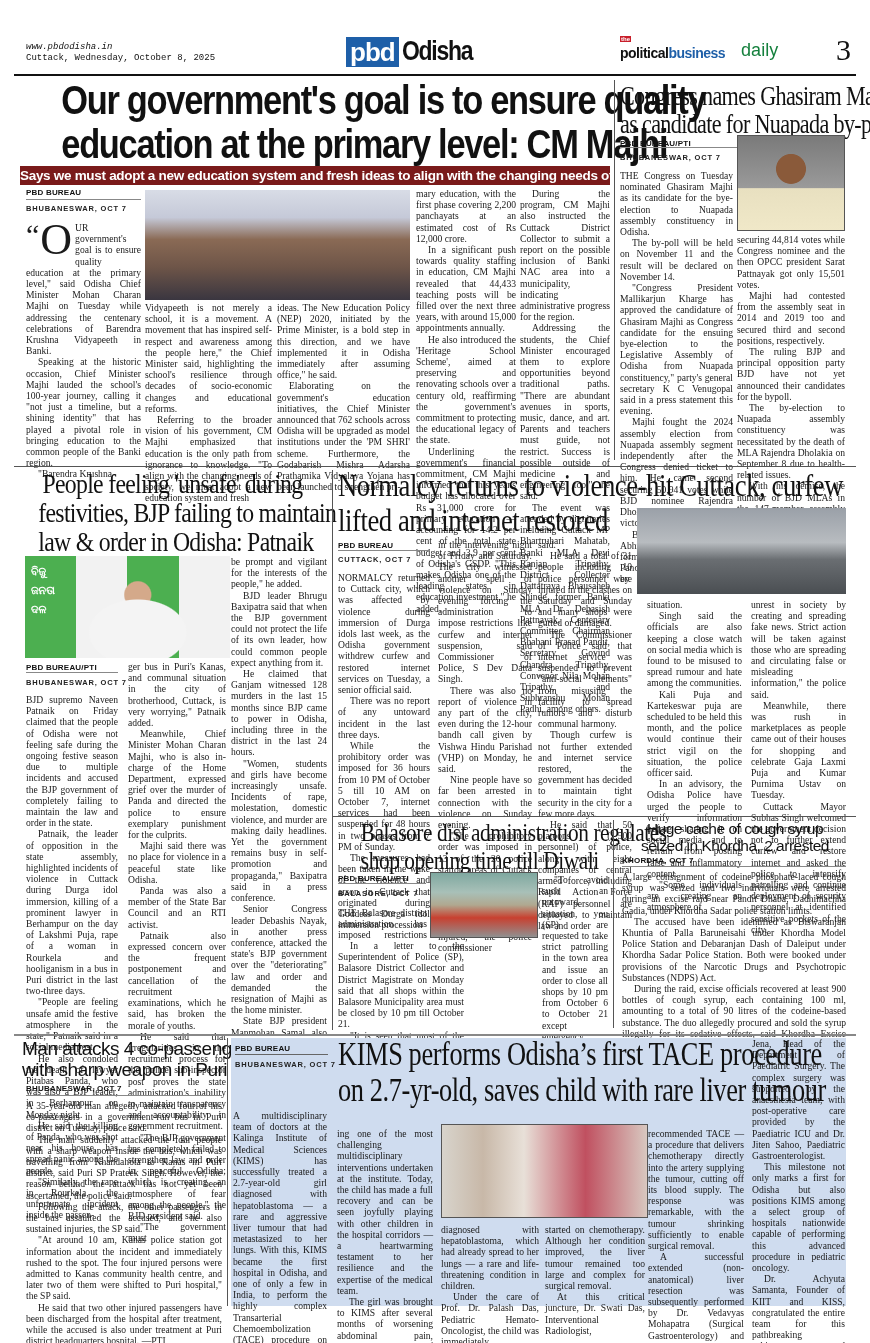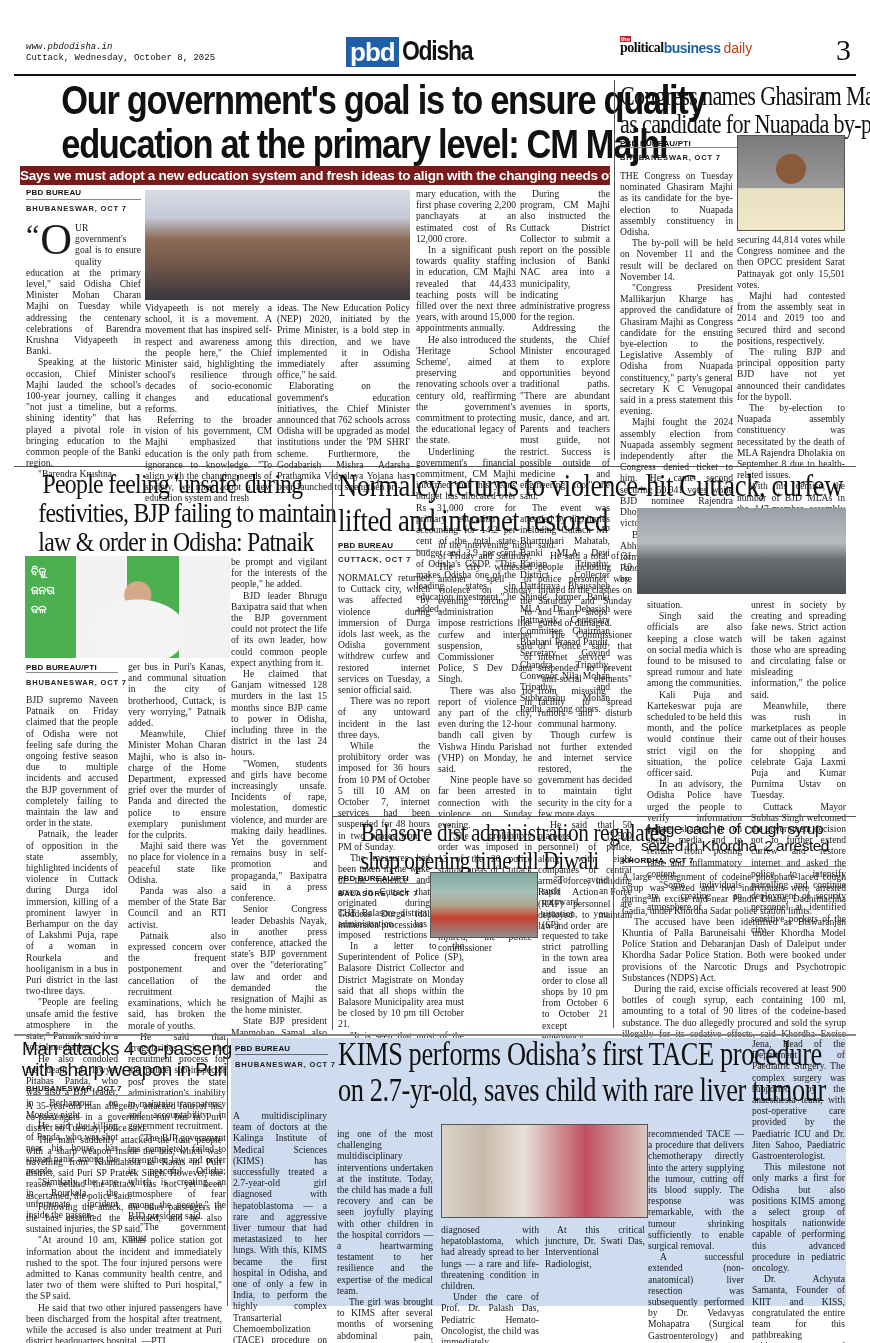--- a/index.html
+++ b/index.html
@@ -15,23 +15,23 @@
 .vrule{border-left:1px solid #555}
 .photo{background:#888;overflow:hidden}
 
 #mast-left{left:26px;top:42px;font-size:9px;line-height:11px;font-family:Liberation Mono, monospace}
 #mast-left .url{font-style:italic}
 #logo{left:346px;top:36px;display:flex;align-items:center}
 #logo .pbd{background:#1e5fa8;color:#fff;font-family:"Liberation Sans",sans-serif;font-weight:bold;font-size:26px;line-height:30px;padding:0 4px;letter-spacing:-1px}
 #logo .od{font-family:"Liberation Sans",sans-serif;font-weight:bold;font-size:27px;margin-left:3px;letter-spacing:-1.5px;transform:scaleX(0.85);transform-origin:left}
 #brand{left:620px;top:40px;display:flex;align-items:flex-end}
 #brand .the{position:absolute;left:0;top:-4px;background:#c81e2a;color:#fff;font-size:6px;font-family:"Liberation Sans",sans-serif;font-weight:bold;padding:0 1px}
-#brand .pol{font-family:Liberation Serif, serif;font-weight:bold;font-size:14px;color:#111;letter-spacing:-0.5px}
+#brand .pol{font-family:Liberation Sans, sans-serif;font-weight:bold;font-size:14px;color:#111;letter-spacing:-0.5px}
 #brand .bus{font-family:"Liberation Sans",sans-serif;font-weight:bold;font-size:14px;color:#1e5fa8;letter-spacing:-0.5px}
-#brand .dai{font-family:"Liberation Sans",sans-serif;font-size:14px;color:#c2410c;margin-left:3px}
+#brand .dai{font-family:"Liberation Sans",sans-serif;font-size:18px;color:#15803d;margin-left:16px}
 #pagenum{left:836px;top:34px;font-size:30px;font-family:"Liberation Serif",serif;line-height:32px}
 #toprule{left:14px;top:74px;width:842px;border-top:2px solid #111}
 
 #lead-head{left:20px;top:78px;width:590px;text-align:center;font-family:"Liberation Sans",sans-serif;font-weight:bold;font-size:40px;line-height:44px;letter-spacing:-1.5px;transform:scaleX(0.86);transform-origin:center top}
 #lead-head span{display:block;white-space:nowrap}
 #lead-deck{left:20px;top:166px;width:590px;height:19px;background:#7a1a1a;color:#fff;font-family:"Liberation Sans",sans-serif;font-weight:bold;font-size:13.5px;line-height:19px;text-align:center;white-space:nowrap;overflow:hidden;letter-spacing:-0.3px}
 .dropcap{float:left;font-size:44px;line-height:36px;margin:0 3px 0 0;font-family:"Liberation Serif",serif}
 .dropquote{float:left;font-size:30px;line-height:26px;margin-right:1px;font-family:"Liberation Serif",serif}
 .photo-edu{background:linear-gradient(180deg,#d8dce6 0%,#c5c9d8 25%,#8a6a55 45%,#6e5548 70%,#3a3640 100%)}
 .photo-ghasi{background:radial-gradient(circle at 50% 35%,#8a5a3a 0 18%,transparent 19%),linear-gradient(180deg,#7a7a7a 0%,#9a9a9a 55%,#e8e0c0 56%,#f0e8c8 100%)}
@@ -280,20 +280,21 @@
 </div>
 <div class="abs body-text" style="left:337px;top:1128px;width:96px">
   <p class="noind">ing one of the most challenging multidisciplinary interventions undertaken at the institute. Today, the child has made a full recovery and can be seen joyfully playing with other children in the hospital corridors — a heartwarming testament to her resilience and the expertise of the medical team.</p>
   <p>The girl was brought to KIMS after several months of worsening abdominal pain, swelling, and loss of appetite, despite multiple consultations across the state. Following extensive investigations, she was</p>
 </div>
 <div class="abs body-text" style="left:441px;top:1224px;width:98px">
   <p class="noind">diagnosed with hepatoblastoma, which had already spread to her lungs — a rare and life-threatening condition in children.</p>
   <p>Under the care of Prof. Dr. Palash Das, Pediatric Hemato-Oncologist, the child was immediately</p>
 </div>
 <div class="abs body-text" style="left:545px;top:1224px;width:100px">
+  <p class="noind">started on chemotherapy. Although her condition improved, the liver tumour remained too large and complex for surgical removal.</p>
   <p>At this critical juncture, Dr. Swati Das, Interventional Radiologist,</p>
 </div>
 <div class="abs body-text" style="left:648px;top:1128px;width:96px">
   <p class="noind">recommended TACE — a procedure that delivers chemotherapy directly into the artery supplying the tumour, cutting off its blood supply. The response was remarkable, with the tumour shrinking sufficiently to enable surgical removal.</p>
   <p>A successful extended (non-anatomical) liver resection was subsequently performed by Dr. Vedavyas Mohapatra (Surgical Gastroenterology) and Dr. Varsha M Totadri (Paediatric Surgery), under the guidance of Dr. P.K.</p>
 </div>
 <div class="abs body-text" style="left:752px;top:1038px;width:93px">
   <p class="noind">Jena, Head of the Department of Paediatric Surgery. The complex surgery was supported by the anaesthesia team, with post-operative care provided by the Paediatric ICU and Dr. Jiten Sahoo, Paediatric Gastroenterologist.</p>
   <p>This milestone not only marks a first for Odisha but also positions KIMS among a select group of hospitals nationwide capable of performing this advanced procedure in pediatric oncology.</p>
   <p>Dr. Achyuta Samanta, Founder of KIIT and KISS, congratulated the entire team for this pathbreaking achievement and extended his heartfelt wishes for the child's long and healthy life.</p>

